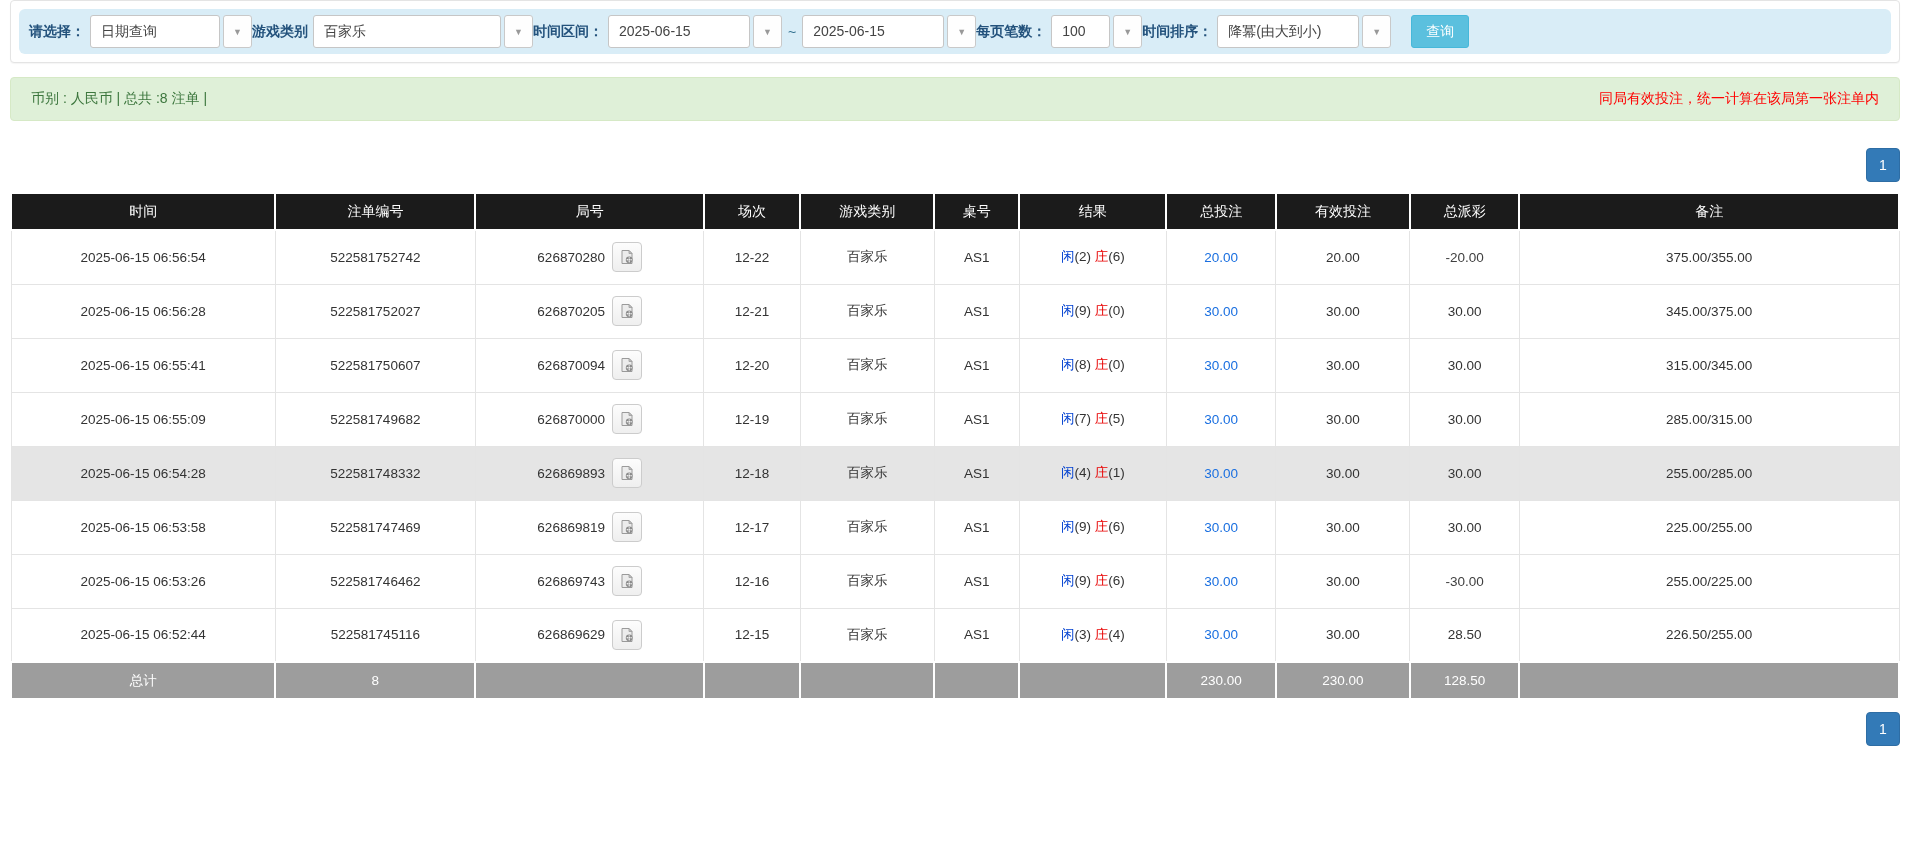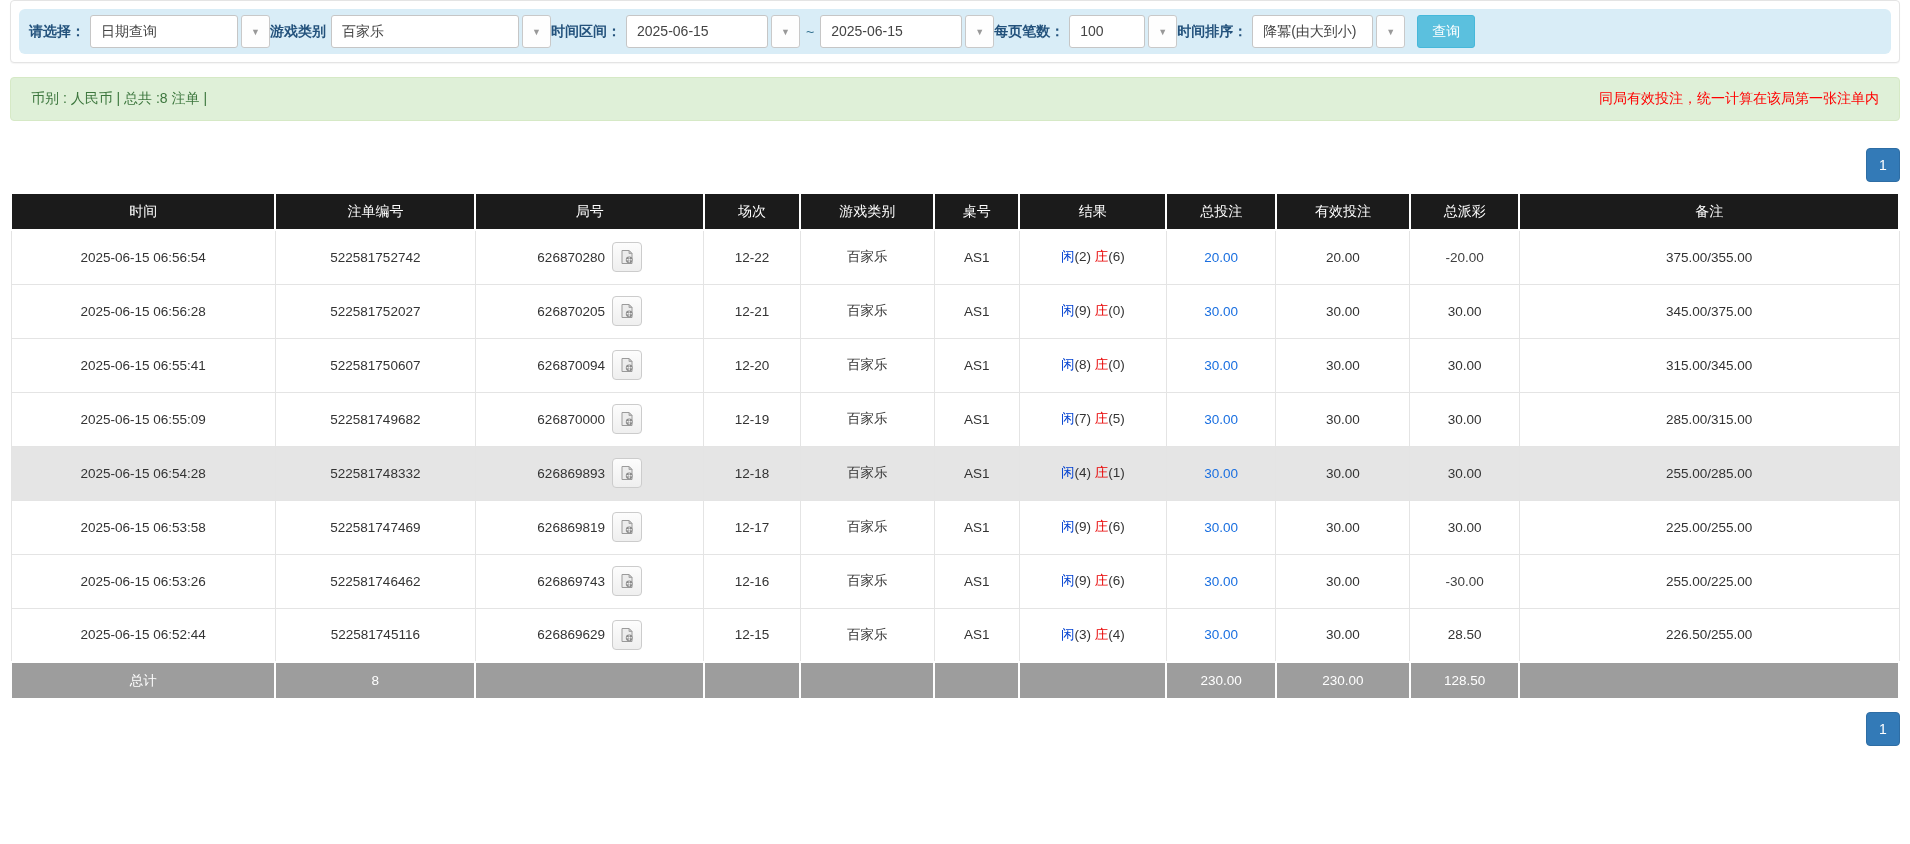--- a/index.html
+++ b/index.html
@@ -12,21 +12,21 @@
     box-shadow:0 1px 1px rgba(0,0,0,.04); }
   .filter-bar { background:#d9edf7; border-radius:6px; padding:6px 8px; display:flex; align-items:center; }
   .flabel { color:#23527c; font-weight:bold; font-size:14px; margin:0 5px 0 0; white-space:nowrap;text-align:right; }
   .flabel.first { margin-left:2px; }
   .combo { display:flex; align-items:center; }
   .combo-field { background:#fff; border:1px solid #c6c6c6; border-radius:3px; height:33px;
     line-height:31px; padding:0 10px; font-size:14px; color:#444; overflow:hidden; white-space:nowrap; }
   .combo-arrow { width:29px; height:33px; margin-left:3px; background:#fefefe; border:1px solid #c9c9c9;
     border-radius:3px; color:#999; font-size:9px; display:flex; align-items:center; justify-content:center; cursor:pointer; }
   .tilde { color:#31708f; font-size:14px; margin:0 6px; }
-  .btn-search { margin-left:12px; background:#5bc0de; border:1px solid #46b8da; color:#fff;
+  .btn-search { margin-left:20px; background:#5bc0de; border:1px solid #46b8da; color:#fff;
     font-size:14px; height:33px; padding:0 14px; border-radius:3px; cursor:pointer; }
 
   .summary-bar { margin-top:14px; background:#dff0d8; border:1px solid #d6e9c6; border-radius:4px;
     height:44px; display:flex; align-items:center; justify-content:space-between; padding:0 20px; font-size:14px; }
   .summary-left { color:#3c763d; }
   .summary-right { color:#ff0000; }
 
   .pagination { display:flex; justify-content:flex-end; }
   .pagination.top { margin-top:27px; }
   .pagination.bottom { margin-top:12px; }
@@ -48,21 +48,21 @@
 </style>
 </head>
 <body>
 
 <div class="container">
 
   <div class="filter-panel">
     <div class="filter-bar">
       <span class="flabel first">请选择：</span>
       <span class="combo">
-        <span class="combo-field" style="width:148px">日期查询</span>
+        <span class="combo-field" style="width:130px">日期查询</span>
         <span class="combo-arrow">▼</span>
       </span>
 
       <span class="flabel">游戏类别</span>
       <span class="combo">
         <span class="combo-field" style="width:188px">百家乐</span>
         <span class="combo-arrow">▼</span>
       </span>
 
       <span class="flabel">时间区间：</span>
@@ -71,27 +71,27 @@
         <span class="combo-arrow">▼</span>
       </span>
       <span class="tilde">~</span>
       <span class="combo">
         <span class="combo-field" style="width:142px">2025-06-15</span>
         <span class="combo-arrow">▼</span>
       </span>
 
       <span class="flabel">每页笔数：</span>
       <span class="combo">
-        <span class="combo-field" style="width:76px">100</span>
+        <span class="combo-field" style="width:59px">100</span>
         <span class="combo-arrow">▼</span>
       </span>
 
       <span class="flabel">时间排序：</span>
       <span class="combo">
-        <span class="combo-field" style="width:121px">降冪(由大到小)</span>
+        <span class="combo-field" style="width:142px">降冪(由大到小)</span>
         <span class="combo-arrow">▼</span>
       </span>
 
       <button class="btn-search">查询</button>
     </div>
   </div>
 
   <div class="summary-bar">
     <span class="summary-left">币别 : 人民币 | 总共 :8 注单 |</span>
     <span class="summary-right">同局有效投注，统一计算在该局第一张注单内</span>

